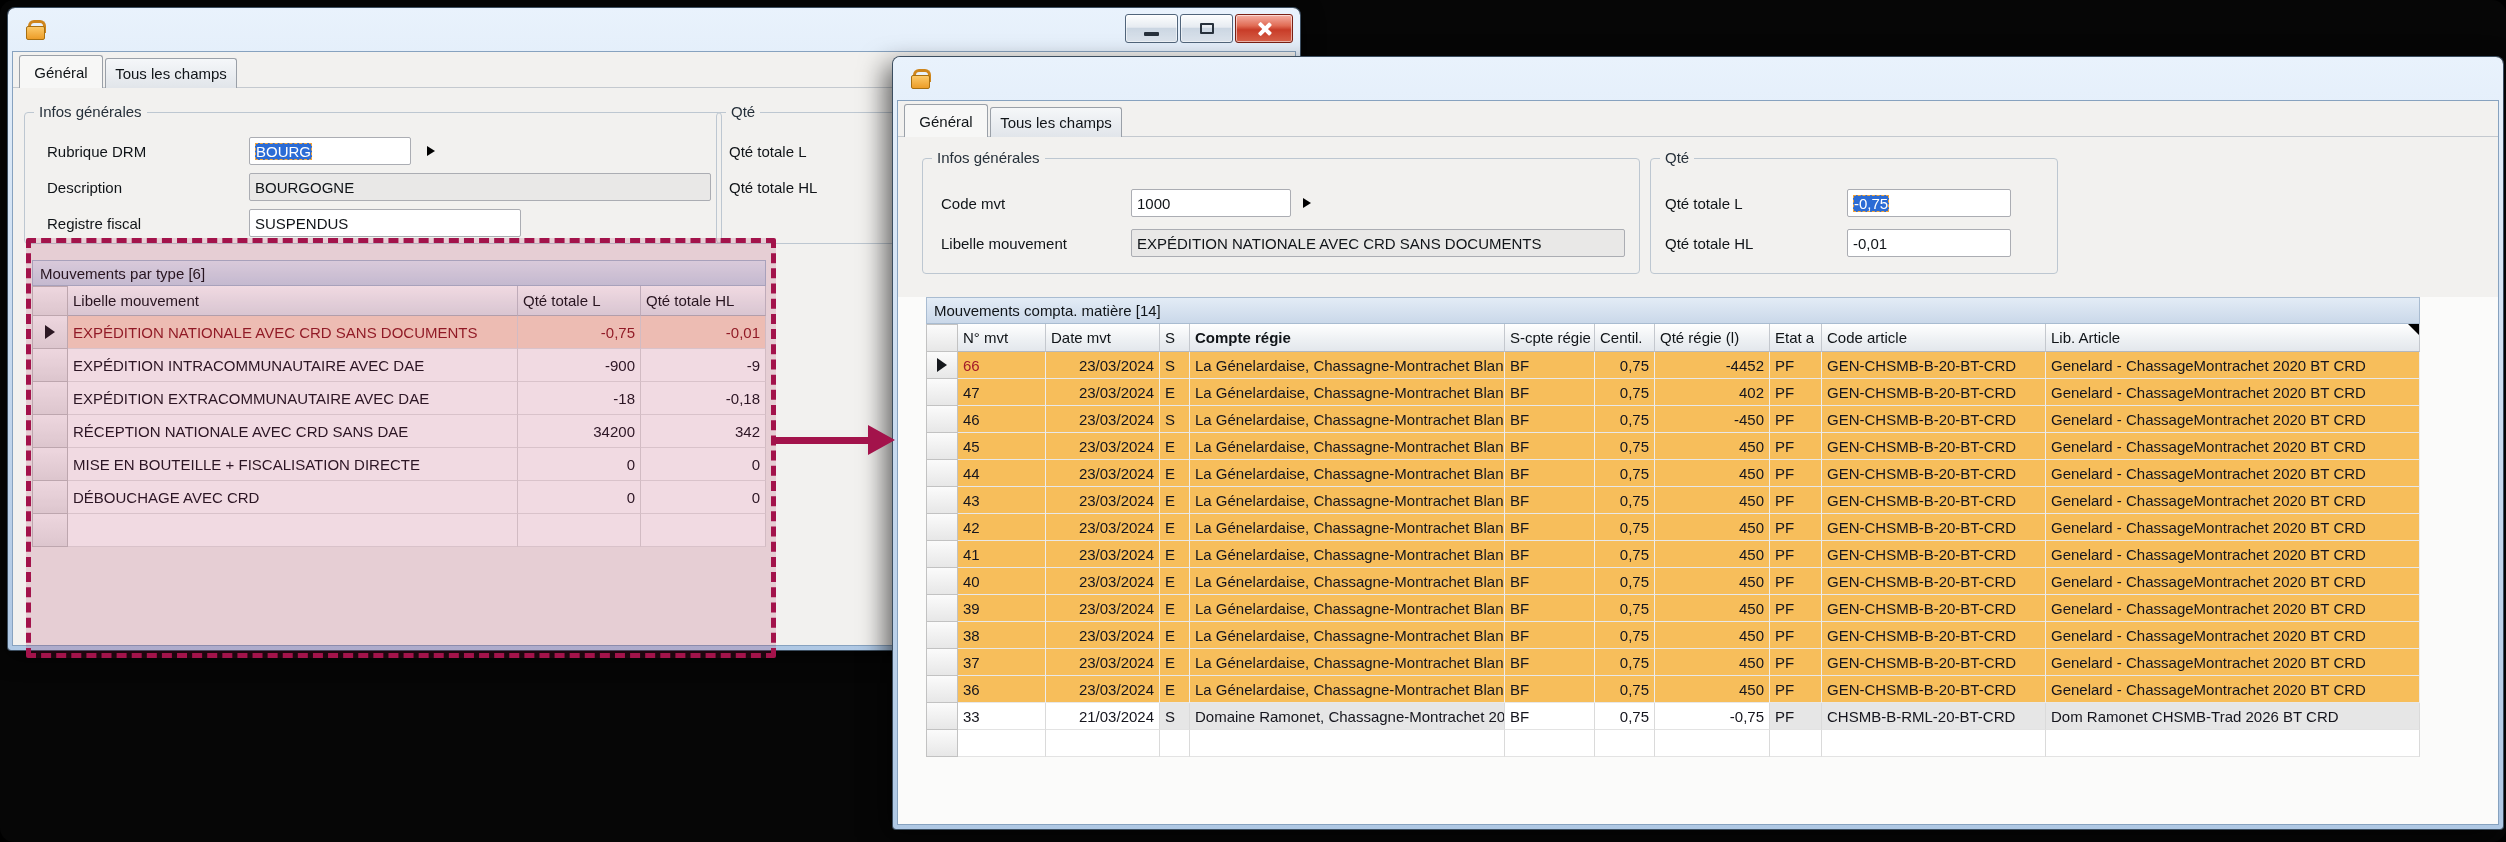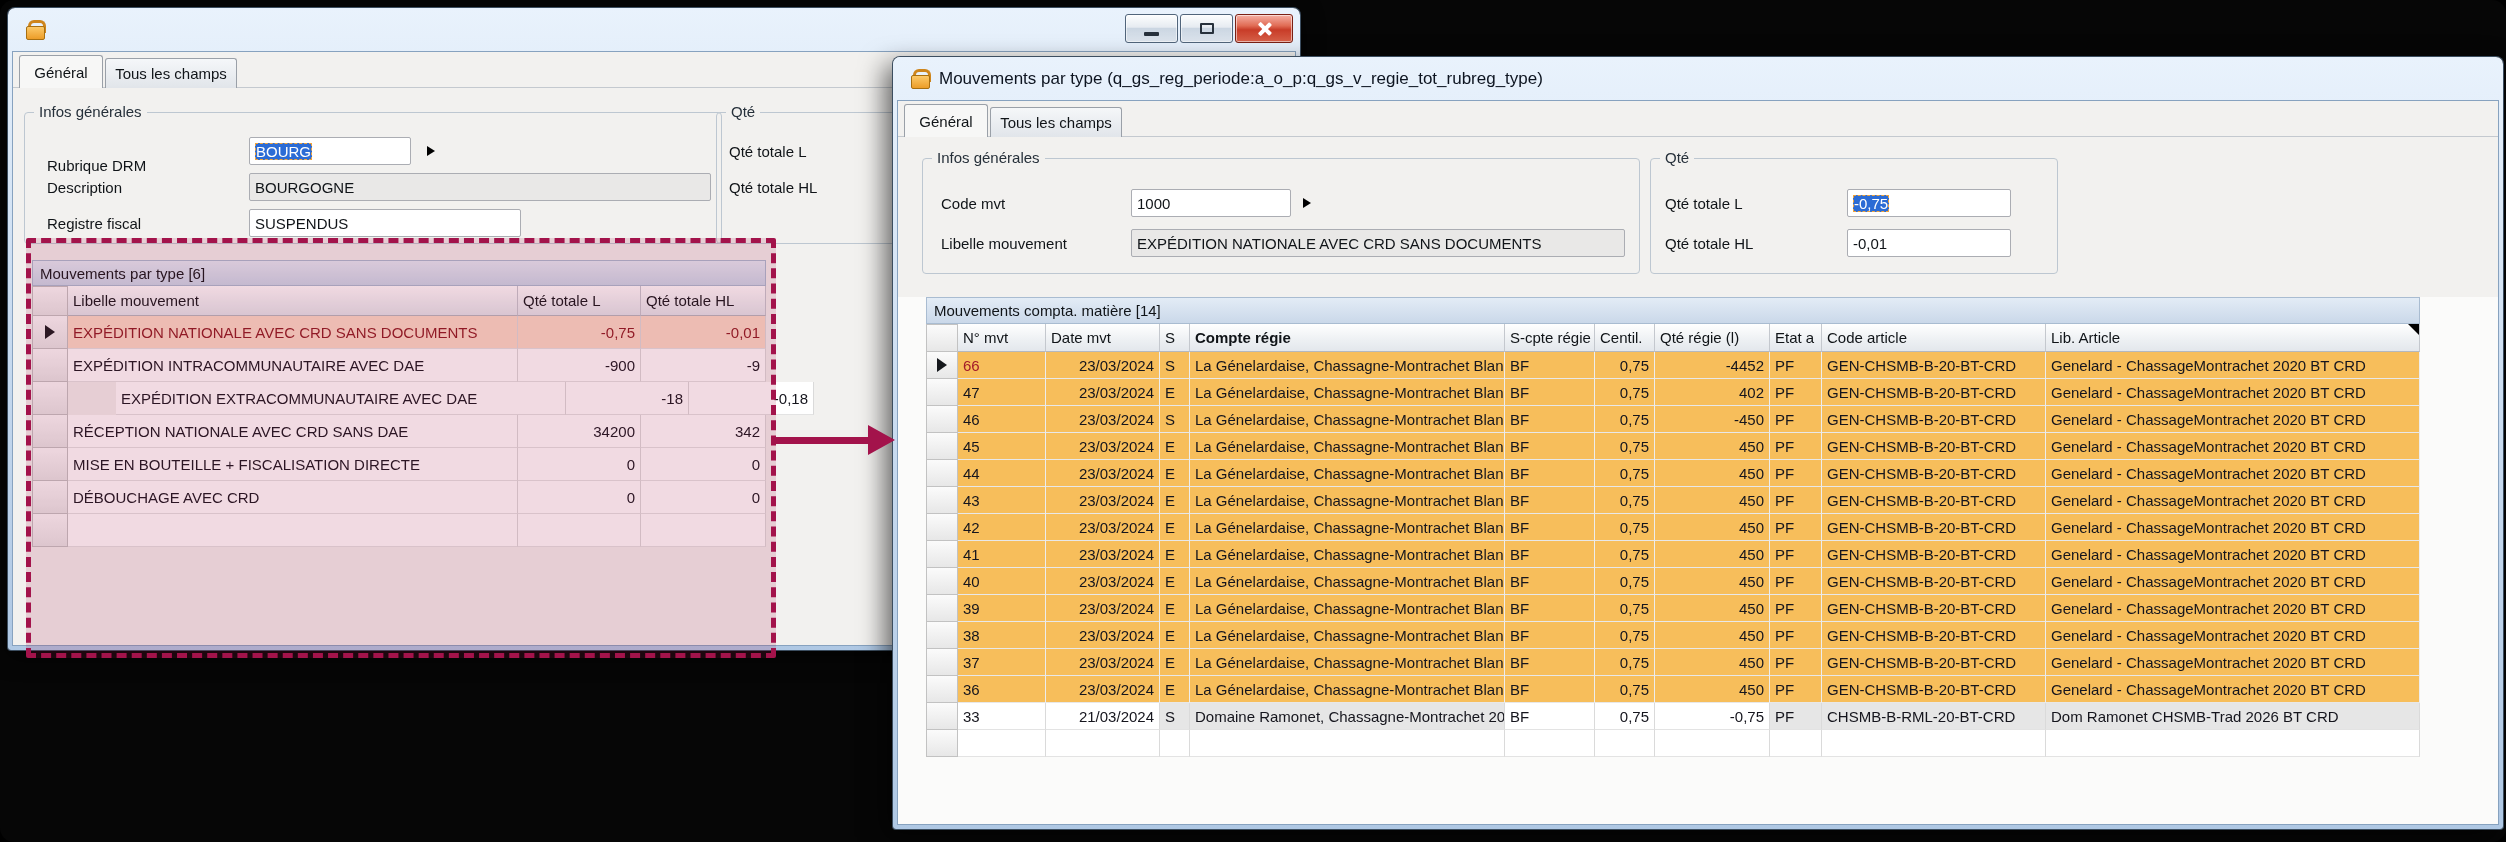--- a/index.html
+++ b/index.html
@@ -102,21 +102,21 @@
       <div class="tabline"></div>
       <div class="tab active" style="left:6px;width:84px;">
           <span>Général</span>
         </div>
       <div class="tab" style="left:92px;width:132px;">
           <span>Tous les champs</span>
         </div>
 
       <div class="gb" style="left:11px;top:60px;width:698px;height:132px;">
         <span class="gb-legend">Infos générales</span>
-        <span class="lbl" style="left:22px;top:44px;">Rubrique DRM</span>
+        <span class="lbl" style="left:22px;top:30px;">Rubrique DRM</span>
         <span class="lbl" style="left:22px;top:66px;">Description</span>
         <span class="lbl" style="left:22px;top:102px;">Registre fiscal</span>
         <div class="field focused" style="left:224px;top:24px;width:162px;">
           <span class="sel-text">BOURG</span>
         </div>
         <span class="fld-arrow" style="left:402px;top:33px;"></span>
         <div class="field ro" style="left:224px;top:60px;width:462px;">BOURGOGNE</div>
         <div class="field" style="left:224px;top:96px;width:272px;">SUSPENDUS</div>
       </div>
 
@@ -149,21 +149,21 @@
             <div class="td r" style="width: 125px; height: 33px;">-0,01</div>
           </div>
           <div class="trow">
             <div class="gut" style="width: 36px; height: 33px;"></div>
             <div class="td" style="width: 450px; height: 33px;">EXPÉDITION INTRACOMMUNAUTAIRE AVEC DAE</div>
             <div class="td r" style="width: 123px; height: 33px;">-900</div>
             <div class="td r" style="width: 125px; height: 33px;">-9</div>
           </div>
           <div class="trow">
             <div class="gut" style="width: 36px; height: 33px;"></div>
-            <div class="td" style="width: 450px; height: 33px; margin-left: 48px;">EXPÉDITION EXTRACOMMUNAUTAIRE AVEC DAE</div>
+            <div class="td" style="width: 450px; height: 33px;">EXPÉDITION EXTRACOMMUNAUTAIRE AVEC DAE</div>
             <div class="td r" style="width: 123px; height: 33px;">-18</div>
             <div class="td r" style="width: 125px; height: 33px;">-0,18</div>
           </div>
           <div class="trow">
             <div class="gut" style="width: 36px; height: 33px;"></div>
             <div class="td" style="width: 450px; height: 33px;">RÉCEPTION NATIONALE AVEC CRD SANS DAE</div>
             <div class="td r" style="width: 123px; height: 33px;">34200</div>
             <div class="td r" style="width: 125px; height: 33px;">342</div>
           </div>
           <div class="trow">
@@ -188,21 +188,20 @@
     </div>
   </div>
 
   <div class="anno-box" style="left:26px;top:238px;width:750px;height:420px;"></div>
   <div class="anno-line" style="left:774px;top:437px;width:100px;height:7px;"></div>
   <div class="anno-head" style="left:868px;top:425px;"></div>
 
   <div class="window w2" style="left:893px;top:57px;width:1610px;height:772px;">
     <div class="titlebar">
       <span class="lock"></span>
-      <span>Mouvements par type (q_gs_reg_periode:a_o_p:q_gs_v_regie_tot_rubreg_type)</span>
     </div>
 
     <div class="win-body">
       <div class="tabline"></div>
       <div class="tab active" style="left:6px;width:84px;">
           <span>Général</span>
         </div>
       <div class="tab" style="left:92px;width:132px;">
           <span>Tous les champs</span>
         </div>

